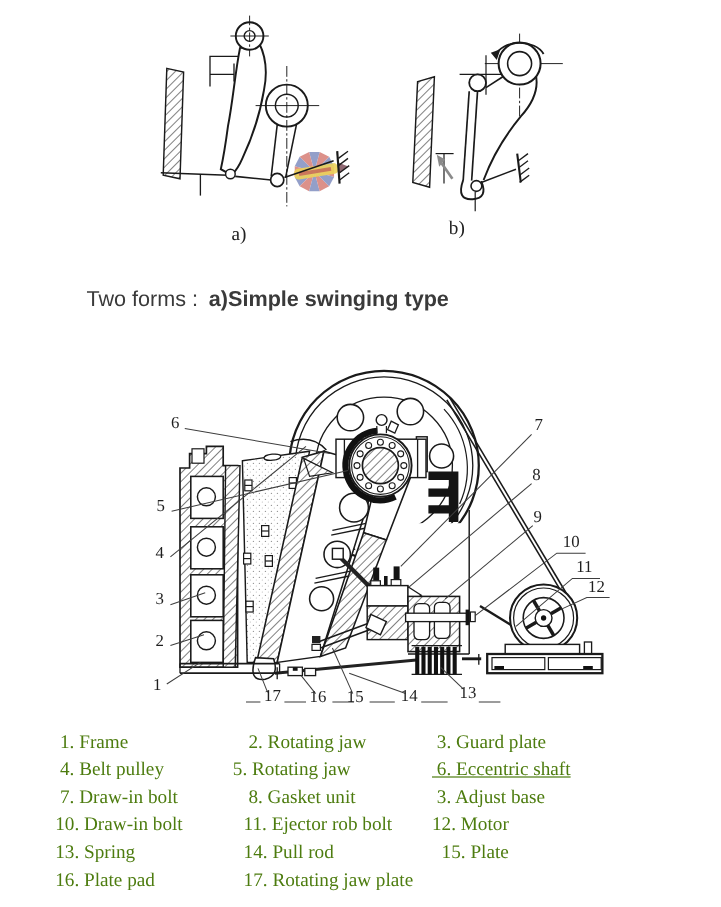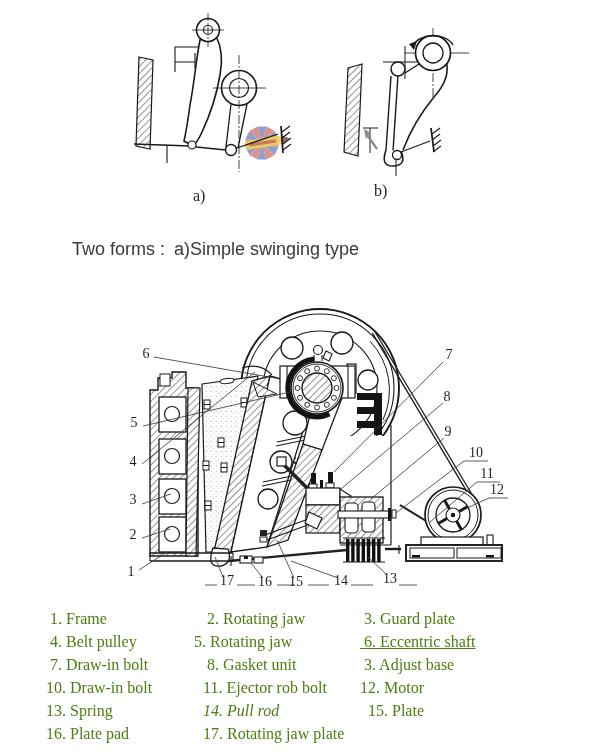--- a/index.html
+++ b/index.html
@@ -1,21 +1,21 @@
 <!DOCTYPE html>
 <html><head>
 <meta charset="utf-8">
 <style>
   html,body{margin:0;padding:0;background:#fff;}
   .page{position:relative;width:601px;height:756px;background:#ffffff;overflow:hidden;
         font-family:"Liberation Serif",serif;}
   svg{position:absolute;left:0;top:0;}
   .caption{position:absolute;left:72px;top:239px;display:flex;white-space:pre;
            font-family:"Liberation Sans",sans-serif;font-size:18px;color:#3a3a3a;}
-  .caption .seg-a{margin-left:9px;}
+  .caption .seg-a{margin-left:9px;font-weight:bold;}
   .caption .seg-b{margin-left:15px;}
   .fig-label{position:absolute;font:16px "Liberation Serif",serif;color:#222;}
   .callout{position:absolute;transform:translate(-50%,-50%);
            font:14px "Liberation Serif",serif;color:#1f1f1f;line-height:1;}
   .parts-cell{position:absolute;white-space:pre;font:16px/1.1 "Liberation Serif",serif;color:#4d7c0f;}
 </style>
 </head>
 <body>
 
 <div class="page">
@@ -379,19 +379,19 @@
   <span class="parts-cell" style="left:46px;top:633px;"> 4. Belt pulley</span>
   <span class="parts-cell" style="left:190px;top:633px;"> 5. Rotating jaw</span>
   <span class="parts-cell" style="left:360px;top:633px;text-decoration:underline;"> 6. Eccentric shaft</span>
   <span class="parts-cell" style="left:46px;top:656px;"> 7. Draw-in bolt</span>
   <span class="parts-cell" style="left:203px;top:656px;"> 8. Gasket unit</span>
   <span class="parts-cell" style="left:360px;top:656px;"> 3. Adjust base</span>
   <span class="parts-cell" style="left:46px;top:679px;">10. Draw-in bolt</span>
   <span class="parts-cell" style="left:203px;top:679px;">11. Ejector rob bolt</span>
   <span class="parts-cell" style="left:360px;top:679px;">12. Motor</span>
   <span class="parts-cell" style="left:46px;top:702px;">13. Spring</span>
-  <span class="parts-cell" style="left:203px;top:702px;font-style:italic;">14. Pull rod</span>
+  <span class="parts-cell" style="left:203px;top:702px;">14. Pull rod</span>
   <span class="parts-cell" style="left:360px;top:702px;">  15. Plate</span>
   <span class="parts-cell" style="left:46px;top:725px;">16. Plate pad</span>
   <span class="parts-cell" style="left:203px;top:725px;">17. Rotating jaw plate</span>
 </div>
 
 </div>
 
 </body></html>

